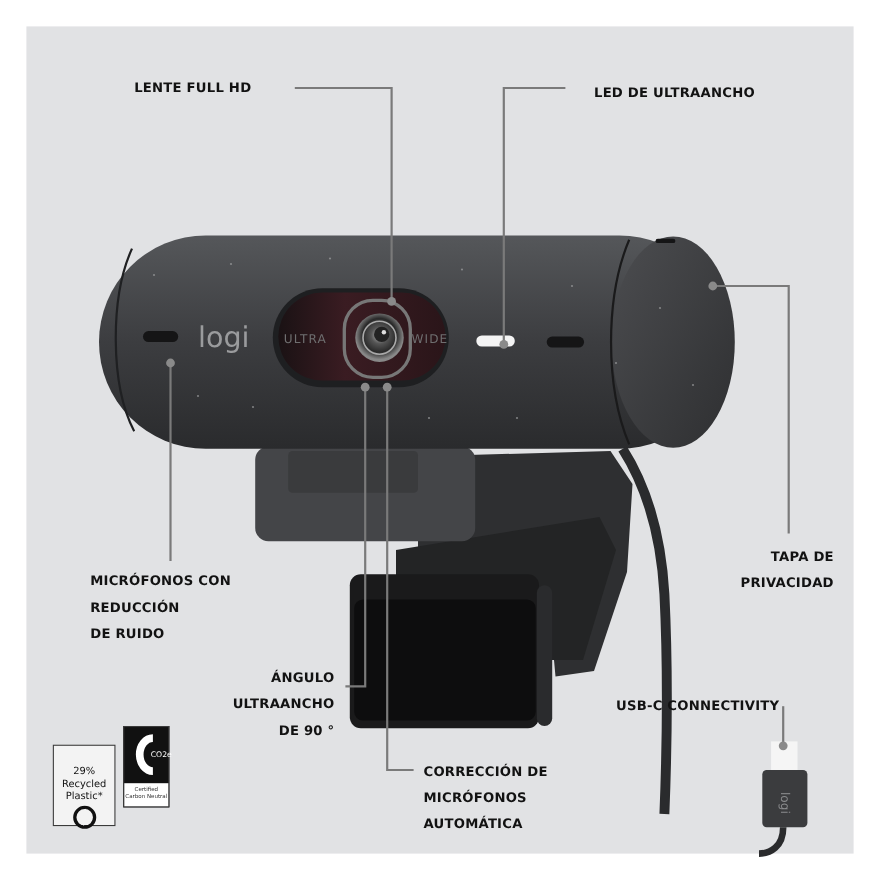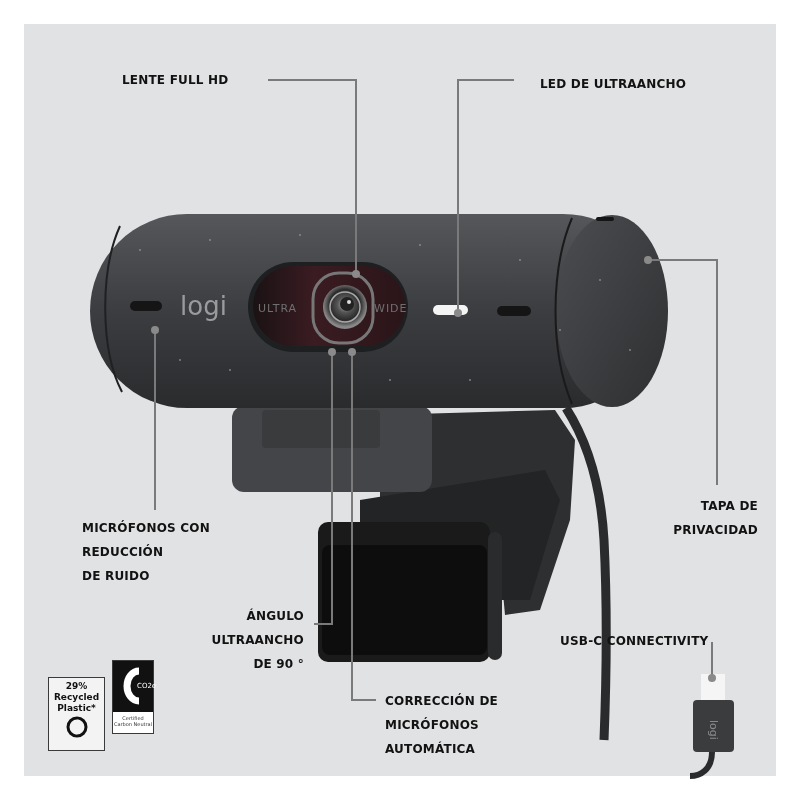--- a/index.html
+++ b/index.html
@@ -2,21 +2,21 @@
 <html><head>
 <meta charset="utf-8">
 <style>
   html, body { margin:0; padding:0; background:#ffffff; }
   body { width:800px; height:800px; position:relative; overflow:hidden; font-family:"DejaVu Sans", "Liberation Sans", sans-serif; }
   .panel { position:absolute; left:24px; top:24px; width:752px; height:752px; background:#e1e2e4; }
   .label { position:absolute; font-weight:bold; color:#121212; font-size:12px; line-height:24px; letter-spacing:0.2px; white-space:pre-line; }
   .label.right { text-align:right; }
   svg.art { position:absolute; left:0; top:0; }
   .badge { position:absolute; box-sizing:border-box; }
-  .badge-recycled { left:48px; top:677px; width:57px; height:74px; border:1.5px solid #3a3a3a; background:#f3f3f3; text-align:center; font-size:9px; line-height:11px; color:#111; padding-top:3px; font-weight:bold;}
+  .badge-recycled { left:48px; top:677px; width:57px; height:74px; border:1.5px solid #3a3a3a; background:#f3f3f3; text-align:center; font-size:9px; line-height:11px; color:#111; padding-top:19px; font-weight:normal;}
   .badge-recycled .txt { white-space:pre-line; }
   .badge-carbon { left:112px; top:660px; width:42px; height:74px; border:1.5px solid #3a3a3a; background:#111; }
   .badge-carbon .foot { position:absolute; left:0; right:0; bottom:0; height:18px; background:#fff; color:#333; font-size:5px; line-height:6px; text-align:center; padding-top:3px; white-space:pre-line; }
   .badge-carbon .co2 { position:absolute; left:24px; top:21px; color:#fff; font-size:7px; }
 </style>
 </head>
 <body>
 
 <div class="panel"></div>
 

